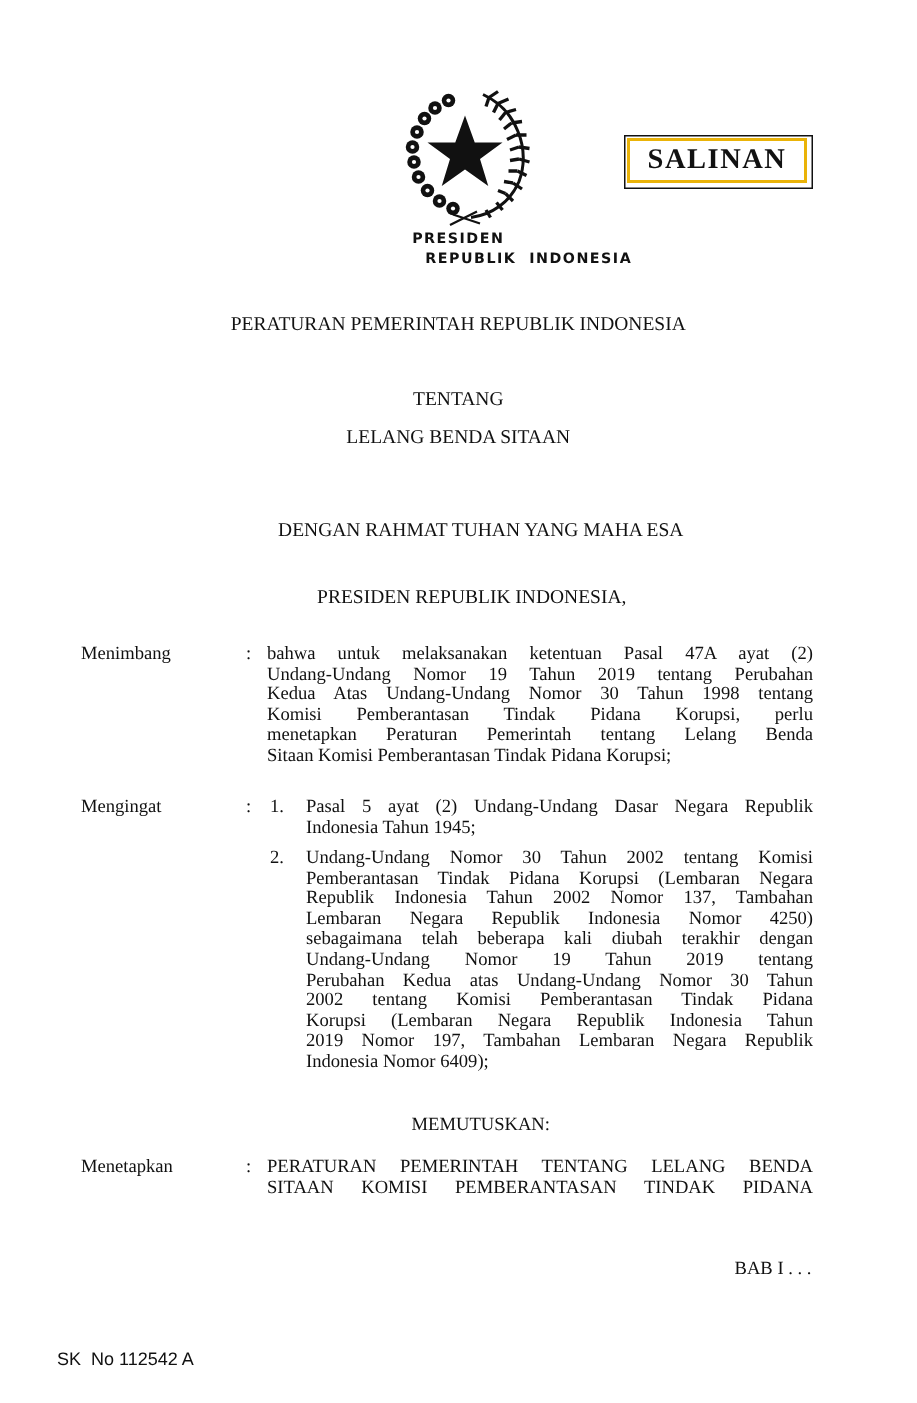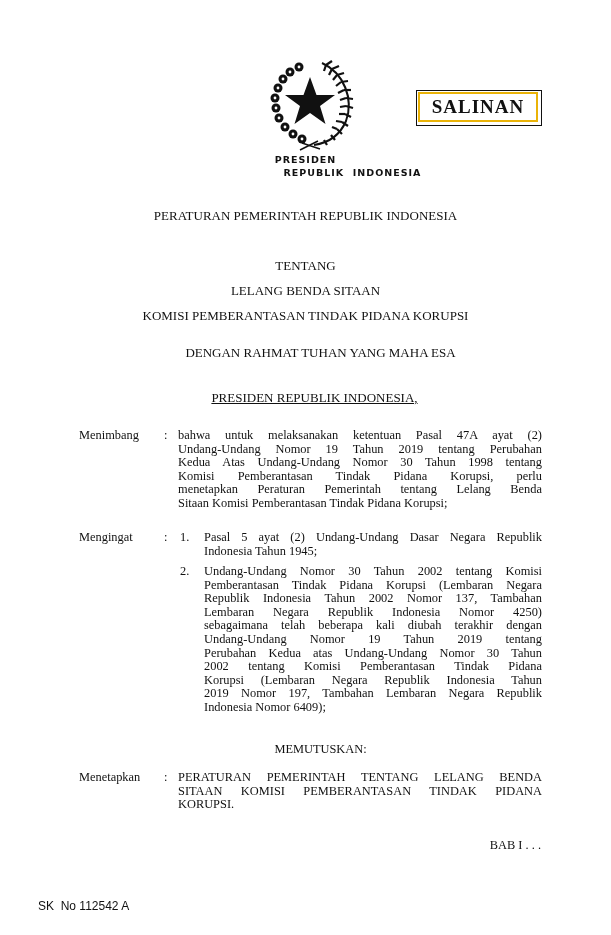--- a/index.html
+++ b/index.html
@@ -27,21 +27,21 @@
       position: absolute; left: 0; width: 611px; text-align: center;
       font-family: "DejaVu Sans", "Liberation Sans", sans-serif;
       font-weight: bold; font-size: 9.5px; letter-spacing: 1px;
     }
     .center-line {
       position: absolute; left: 0; width: 611px; text-align: center;
       font-size: 13px; white-space: nowrap;
     }
 
     .section { position: absolute; left: 0; width: 611px; font-size: 12.4px; line-height: 13.6px; }
-    .label { position: absolute; left: 79px; top: 0; white-space: nowrap; text-align: center; }
+    .label { position: absolute; left: 54px; top: 0; white-space: nowrap; text-align: center; }
     .colon { position: absolute; left: 164px; top: 0; }
     .body-text {
       position: absolute; left: 178px; width: 364px;
       text-align: justify; text-align-last: left;
     }
     .list-item { position: absolute; left: 178px; width: 364px; }
     .list-num { position: absolute; left: 2px; top: 0; }
     .list-text {
       position: absolute; left: 26px; width: 338px;
       text-align: justify; text-align-last: left;
@@ -118,24 +118,23 @@
 
   <div class="salinan-outer"></div>
   <div class="salinan">SALINAN</div>
 
   <div class="pres-head" style="top:154px;">PRESIDEN</div>
   <div class="pres-head" style="top:167px; white-space:pre;margin-left:47px;">REPUBLIK  INDONESIA</div>
 
   <div class="center-line" style="top:208px;">PERATURAN PEMERINTAH REPUBLIK INDONESIA</div>
   <div class="center-line" style="top:258px;">TENTANG</div>
   <div class="center-line" style="top:283px;">LELANG BENDA SITAAN</div>
-  <div class="center-line" style="top:308px;">KOMISI PEMBERANTASAN TINDAK PIDANA KORUPSI</div>
 
   <div class="center-line" style="top:345px; padding-left:30px; box-sizing:border-box;">DENGAN RAHMAT TUHAN YANG MAHA ESA</div>
-  <div class="center-line" style="top:390px; padding-left:18px; box-sizing:border-box;text-decoration:underline;">PRESIDEN REPUBLIK INDONESIA,</div>
+  <div class="center-line" style="top:390px; padding-left:18px; box-sizing:border-box;">PRESIDEN REPUBLIK INDONESIA,</div>
 
   <div class="section" style="top:429px;">
     <span class="label">Menimbang</span>
     <span class="colon">:</span>
     <div class="body-text">
       <span class="justify-line">bahwa untuk melaksanakan ketentuan Pasal 47A ayat (2)</span>
       <span class="justify-line">Undang-Undang Nomor 19 Tahun 2019 tentang Perubahan</span>
       <span class="justify-line">Kedua Atas Undang-Undang Nomor 30 Tahun 1998 tentang</span>
       <span class="justify-line">Komisi Pemberantasan Tindak Pidana Korupsi, perlu</span>
       <span class="justify-line">menetapkan Peraturan Pemerintah tentang Lelang Benda</span>
@@ -174,19 +173,18 @@
   </div>
 
   <div class="memutuskan">MEMUTUSKAN:</div>
 
   <div class="section" style="top:771px;">
     <span class="label">Menetapkan</span>
     <span class="colon">:</span>
     <div class="body-text">
       <span class="justify-line">PERATURAN PEMERINTAH TENTANG LELANG BENDA</span>
       <span class="justify-line">SITAAN KOMISI PEMBERANTASAN TINDAK PIDANA</span>
-      <span class="last-line">KORUPSI.</span>
     </div>
   </div>
 
   <div class="bab">BAB I . . .</div>
   <div class="sk" style="white-space:pre;">SK  No 112542 A</div>
 </div>
 
 </body></html>

